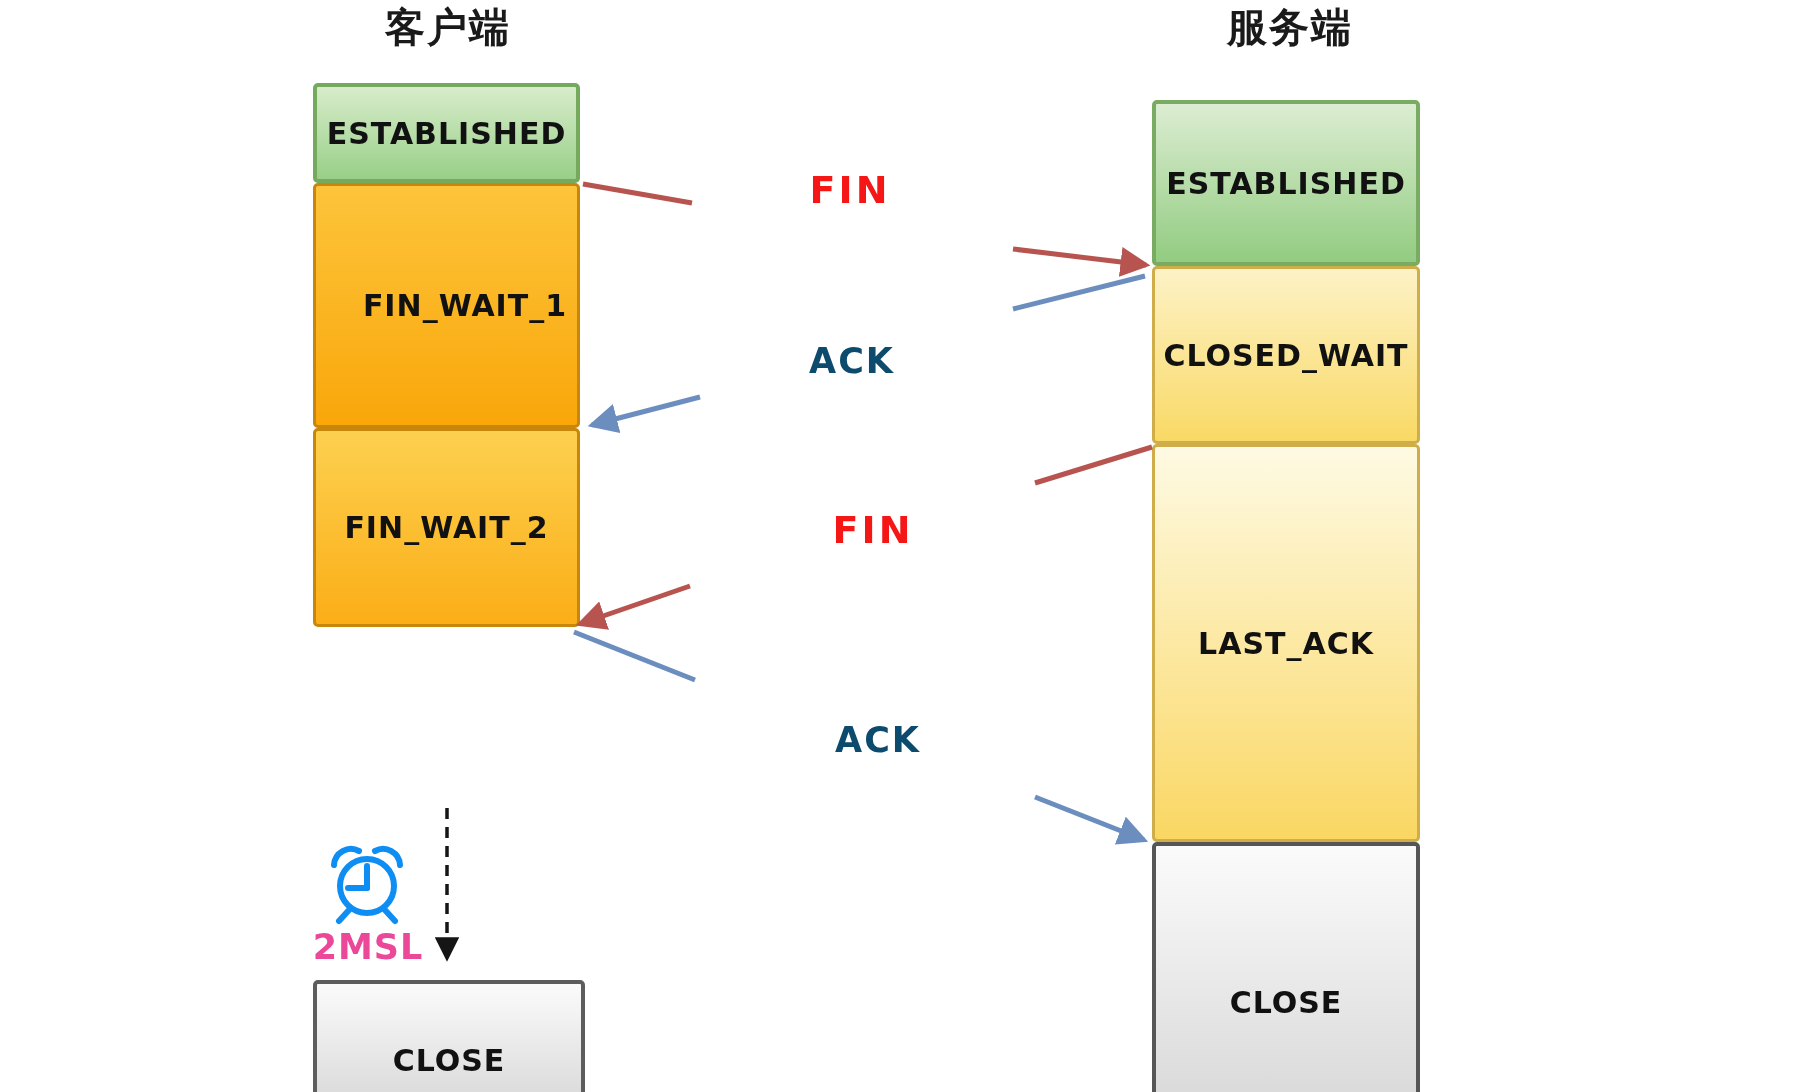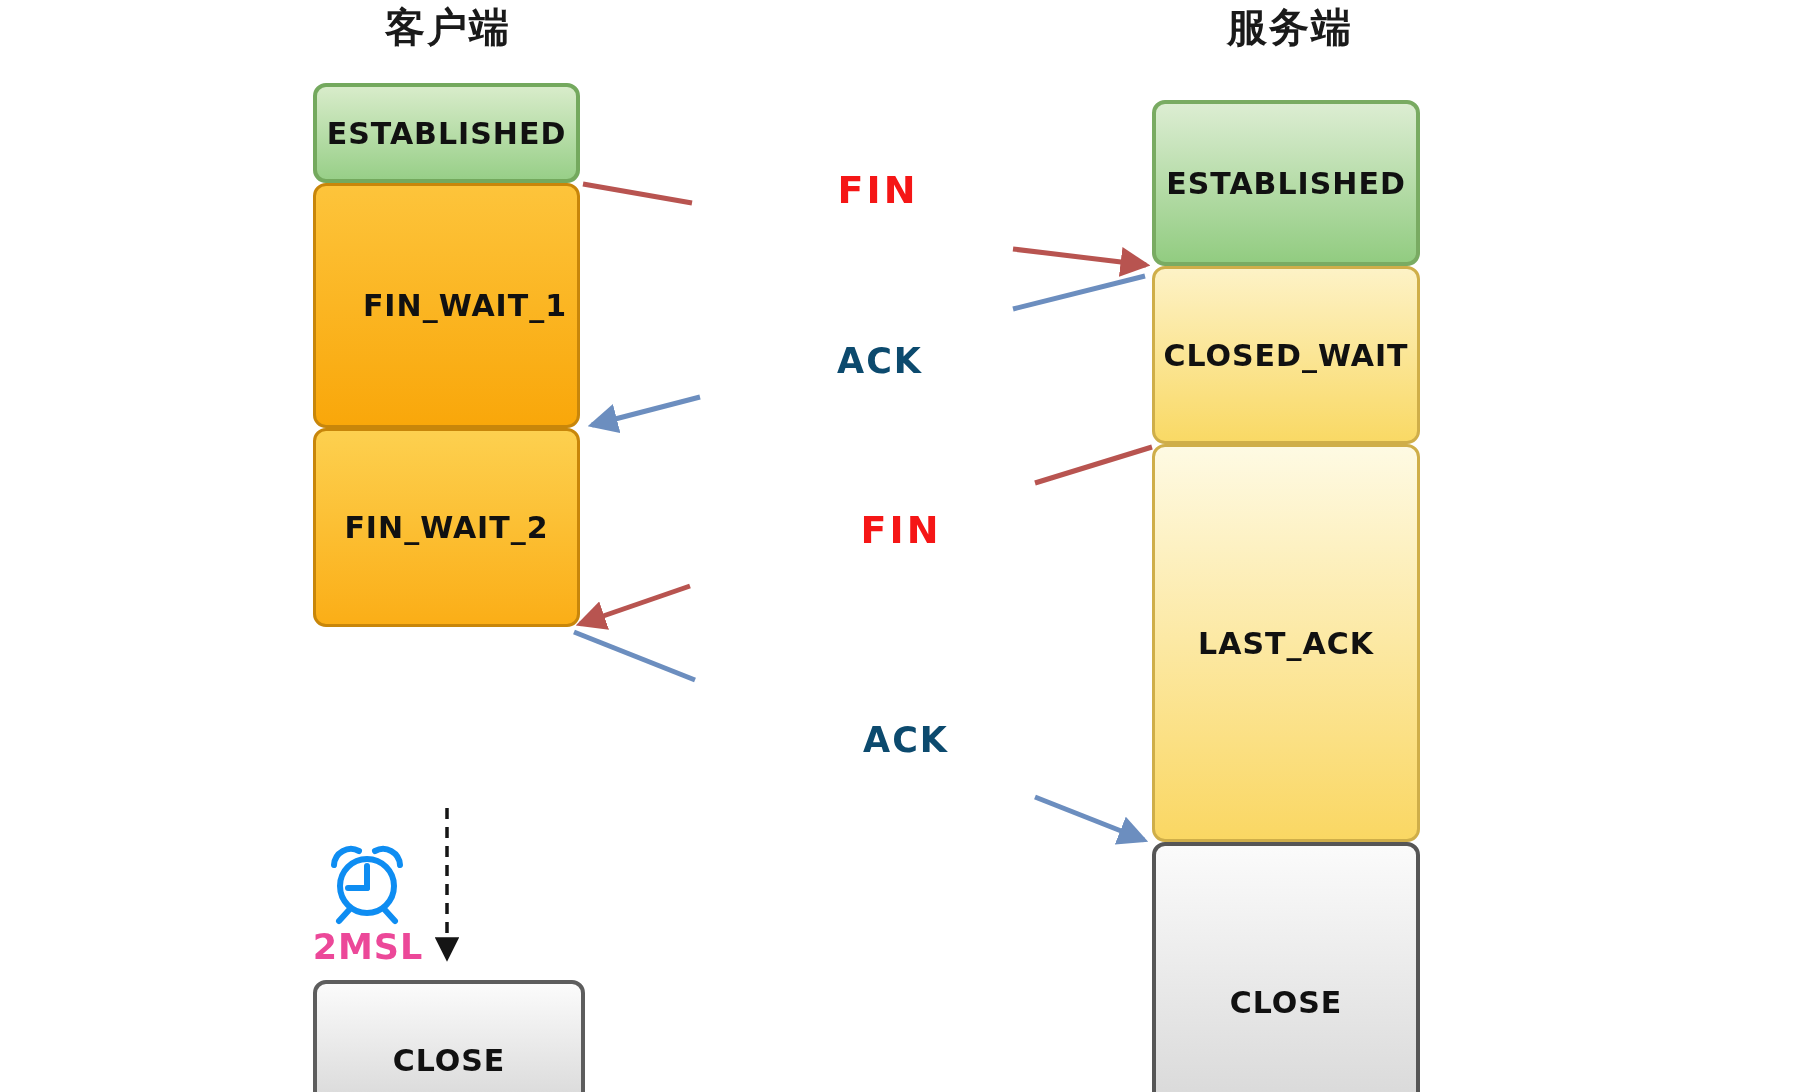--- a/index.html
+++ b/index.html
@@ -23,21 +23,21 @@
   .state-box{
     position:absolute;
     box-sizing:border-box;
     display:flex;
     align-items:center;
     justify-content:center;
     font-weight:700;
     font-size:30px;
     color:#111;
     letter-spacing:1px;
-    border-radius:13px;
+    border-radius:5px;
     white-space:nowrap;
   }
   
   .c-established{left:313px;top:83px;width:267px;height:100px;
     background:linear-gradient(180deg,#d8ecca,#98cf88);border:4px solid #74a95e;}
   .c-finwait1{left:313px;top:183px;width:267px;height:245px;
     background:linear-gradient(180deg,#fdc43b,#f9a70a);border:3px solid #c8860a;padding-left:37px;}
   .c-finwait2{left:313px;top:428px;width:267px;height:199px;
     background:linear-gradient(180deg,#fdd04f,#fbae17);border:3px solid #c8860a;}
   .c-timewait{left:313px;top:627px;width:267px;height:178px;
@@ -52,21 +52,20 @@
   .s-lastack{left:1152px;top:444px;width:268px;height:398px;
     background:linear-gradient(180deg,#fefae3,#fad763);border:3px solid #cfae49;}
   .s-close{left:1152px;top:842px;width:268px;height:320px;
     background:linear-gradient(180deg,#fbfbfb,#d2d2d2);border:4px solid #565656;}
   
   .msg-label{
     position:absolute;
     transform:translate(-50%,-50%);
     font-weight:700;
     white-space:nowrap;
-    margin-left:28px;
   }
   .fin-label{color:#f51616;font-size:38px;letter-spacing:3px;}
   .ack-label{color:#0c4a6e;font-size:35px;letter-spacing:2px;}
   .timer-label{
     position:absolute;
     transform:translate(-50%,-50%);
     color:#ec4899;
     font-weight:700;
     font-size:35px;
     letter-spacing:1px;

